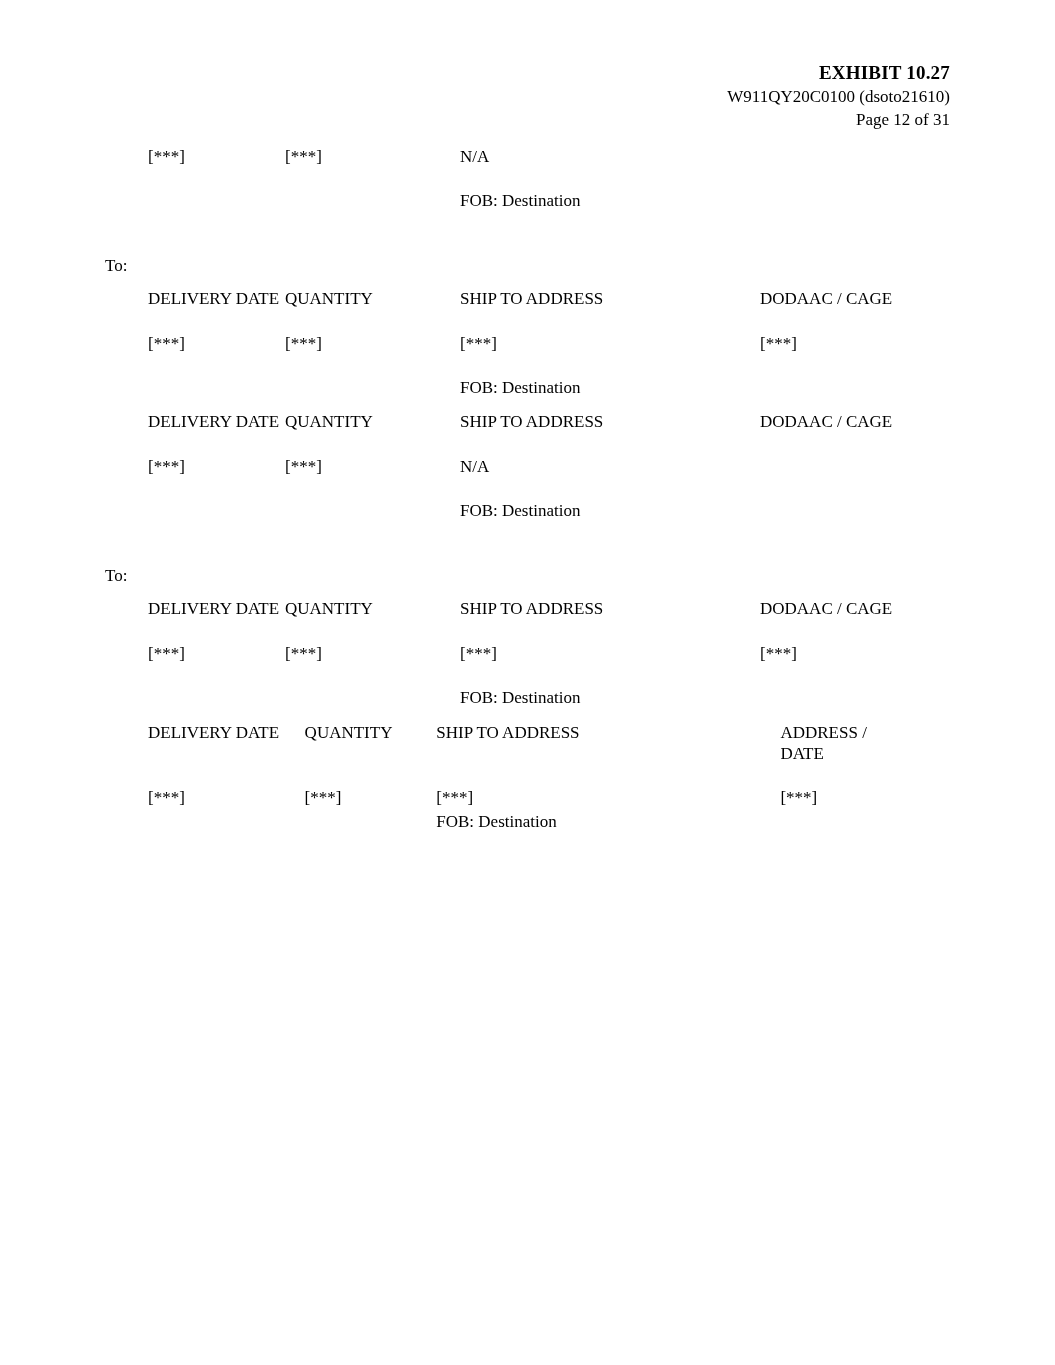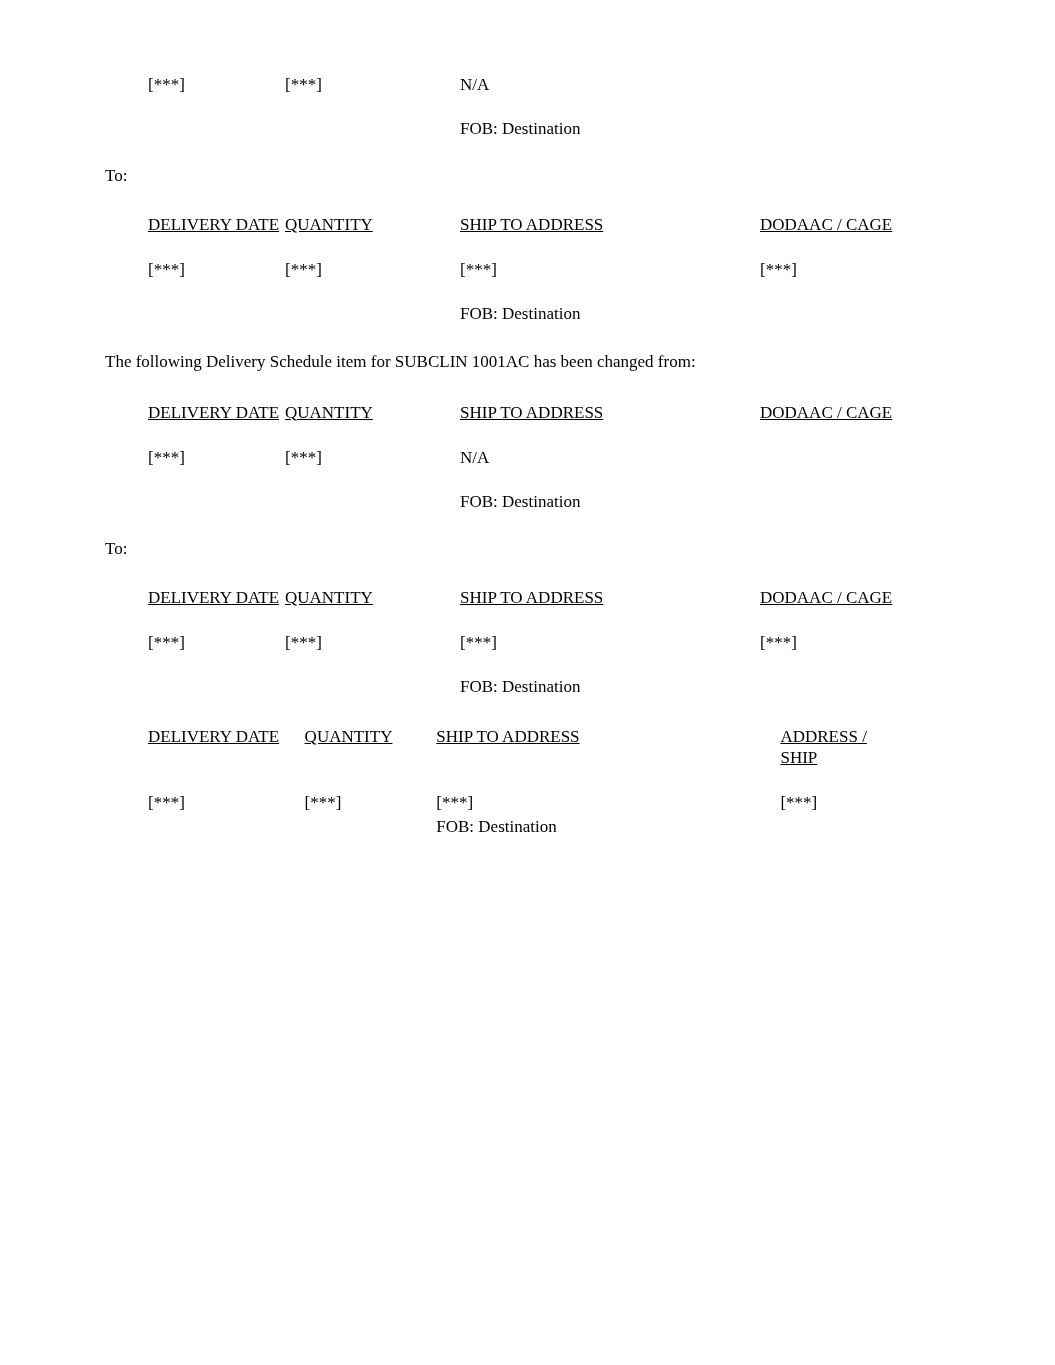--- a/index.html
+++ b/index.html
@@ -46,42 +46,47 @@
   .col-qty    { width: 175px; box-sizing: border-box; }
   .col-ship   { width: 300px; box-sizing: border-box; }
   .col-dodaac { width: 190px; box-sizing: border-box; }
 
   
   .col-date-b   { width: 200px; padding-left: 43px; box-sizing: border-box; }
   .col-qty-b    { width: 132px; box-sizing: border-box; }
   .col-ship-b   { width: 345px; box-sizing: border-box; }
   .col-dodaac-b { width: 170px; box-sizing: border-box; }
 
-  .hdr-row { margin-top: 28px; text-decoration: underline; }
+  .hdr-row { margin-top: 12px; }
   .val-row { margin-top: 23px; }
   .fob-row { margin-top: 22px; }
   .fob-row-tight { margin-top: 2px; }
 
   .para {
     font-size: 17px;
     margin-top: 26px;
     line-height: 1.3;
   }
   .to-label {
     font-size: 17px;
-    margin-top: 26px;
+    margin-top: 44px;
   }
   .first-block { margin-top: 14px; }
   .wrap-two-line { line-height: 1.25; }
 </style>
 </head>
 <body>
 
 <div class="page">
 
+  <div class="header">
+    <div class="exhibit">EXHIBIT 10.27</div>
+    <div class="contract">W911QY20C0100 (dsoto21610)</div>
+    <div class="pagenum">Page 12 of 31</div>
+  </div>
 
   <div class="row val-row first-block">
     <div class="col-date">[***]</div>
     <div class="col-qty">[***]</div>
     <div class="col-ship">N/A</div>
     <div class="col-dodaac"></div>
   </div>
 
   <div class="row fob-row">
     <div class="col-date"></div>
@@ -106,21 +111,20 @@
     <div class="col-dodaac">[***]</div>
   </div>
 
   <div class="row fob-row">
     <div class="col-date"></div>
     <div class="col-qty"></div>
     <div class="col-ship">FOB:  Destination</div>
     <div class="col-dodaac"></div>
   </div>
 
-  <div class="para">The following Delivery Schedule item for SUBCLIN 1001AC has been changed from:</div>
 
   <div class="row hdr-row">
     <div class="col-date">DELIVERY DATE</div>
     <div class="col-qty">QUANTITY</div>
     <div class="col-ship">SHIP TO ADDRESS</div>
     <div class="col-dodaac">DODAAC / CAGE</div>
   </div>
 
   <div class="row val-row">
     <div class="col-date">[***]</div>
@@ -159,21 +163,21 @@
     <div class="col-dodaac"></div>
   </div>
 
 
   <div class="row hdr-row wrap-two-line">
     <div class="col-date-b">DELIVERY DATE</div>
     <div class="col-qty-b">QUANTITY</div>
     <div class="col-ship-b">SHIP TO ADDRESS</div>
     <div class="col-dodaac-b">
       <div>ADDRESS /</div>
-      <div>SHIP</div>
+      <div>DATE</div>
     </div>
   </div>
 
   <div class="row val-row">
     <div class="col-date-b">[***]</div>
     <div class="col-qty-b">[***]</div>
     <div class="col-ship-b">[***]</div>
     <div class="col-dodaac-b">[***]</div>
   </div>
 

